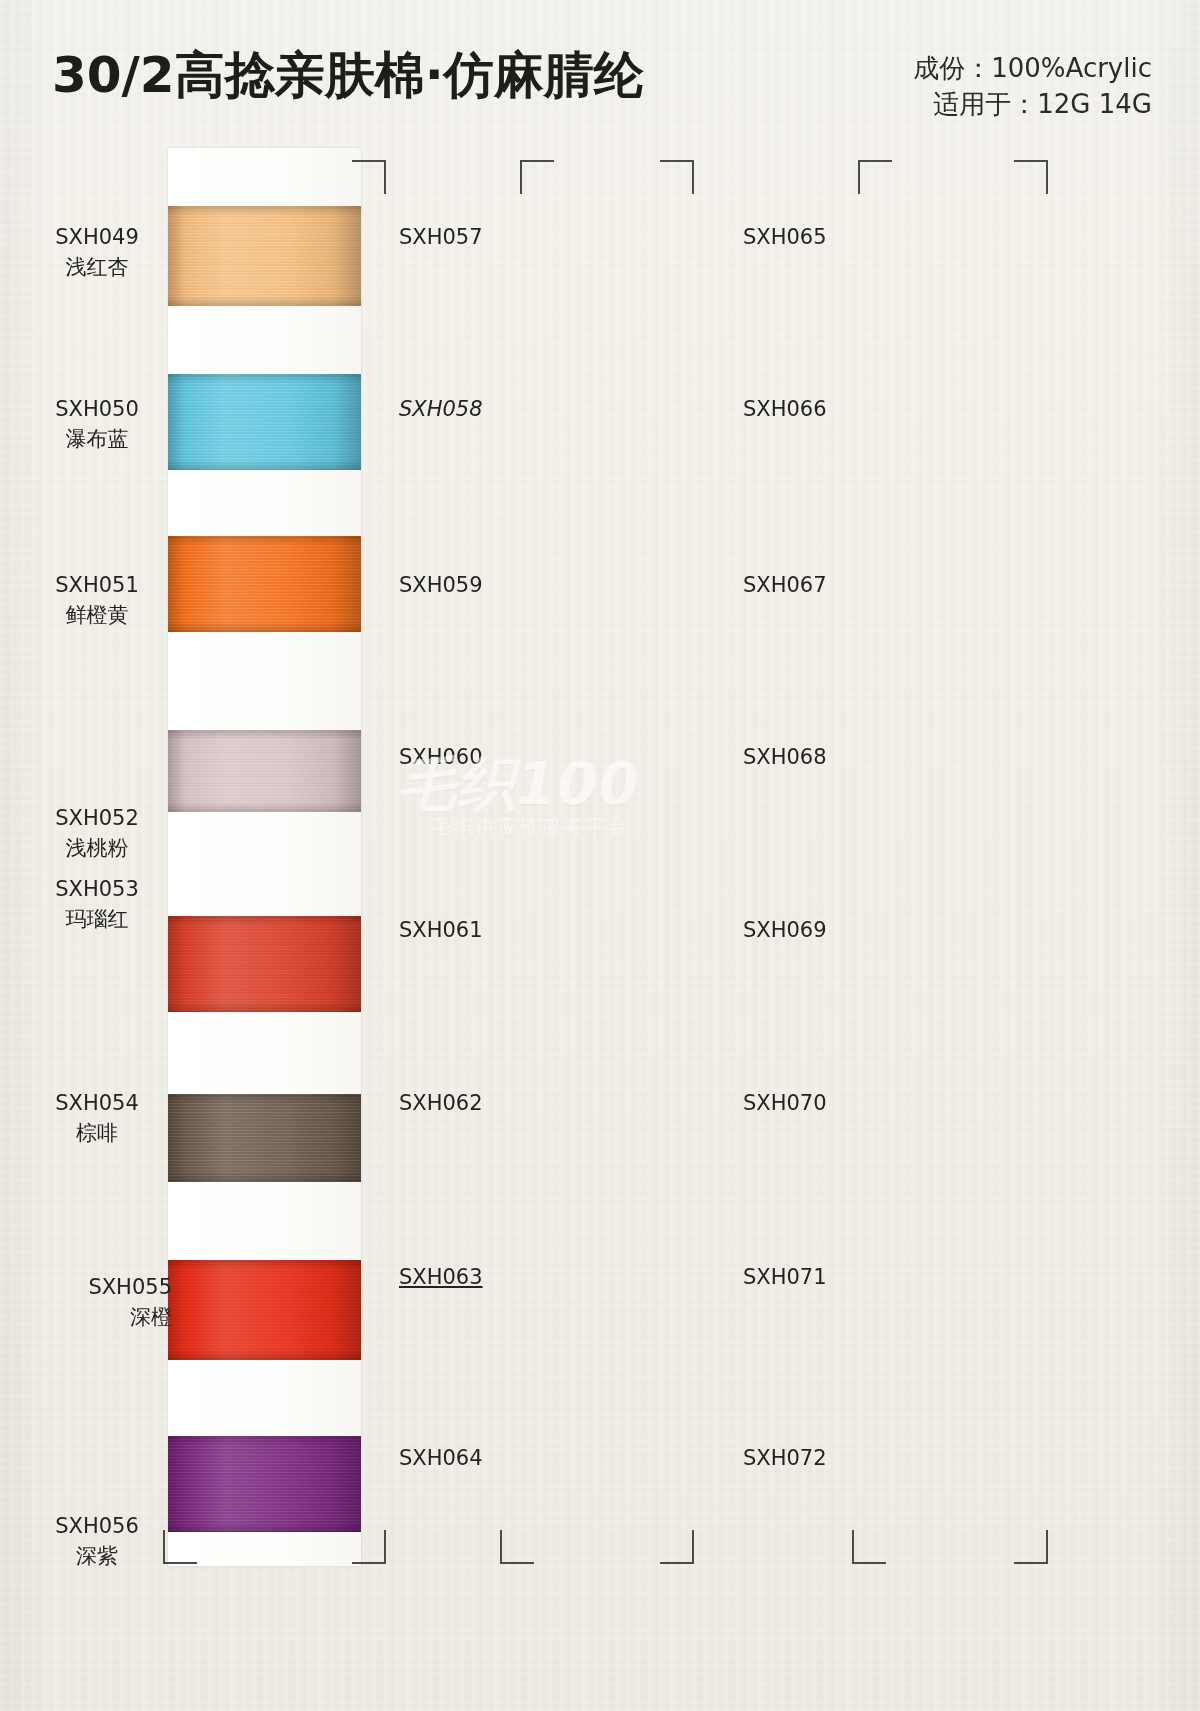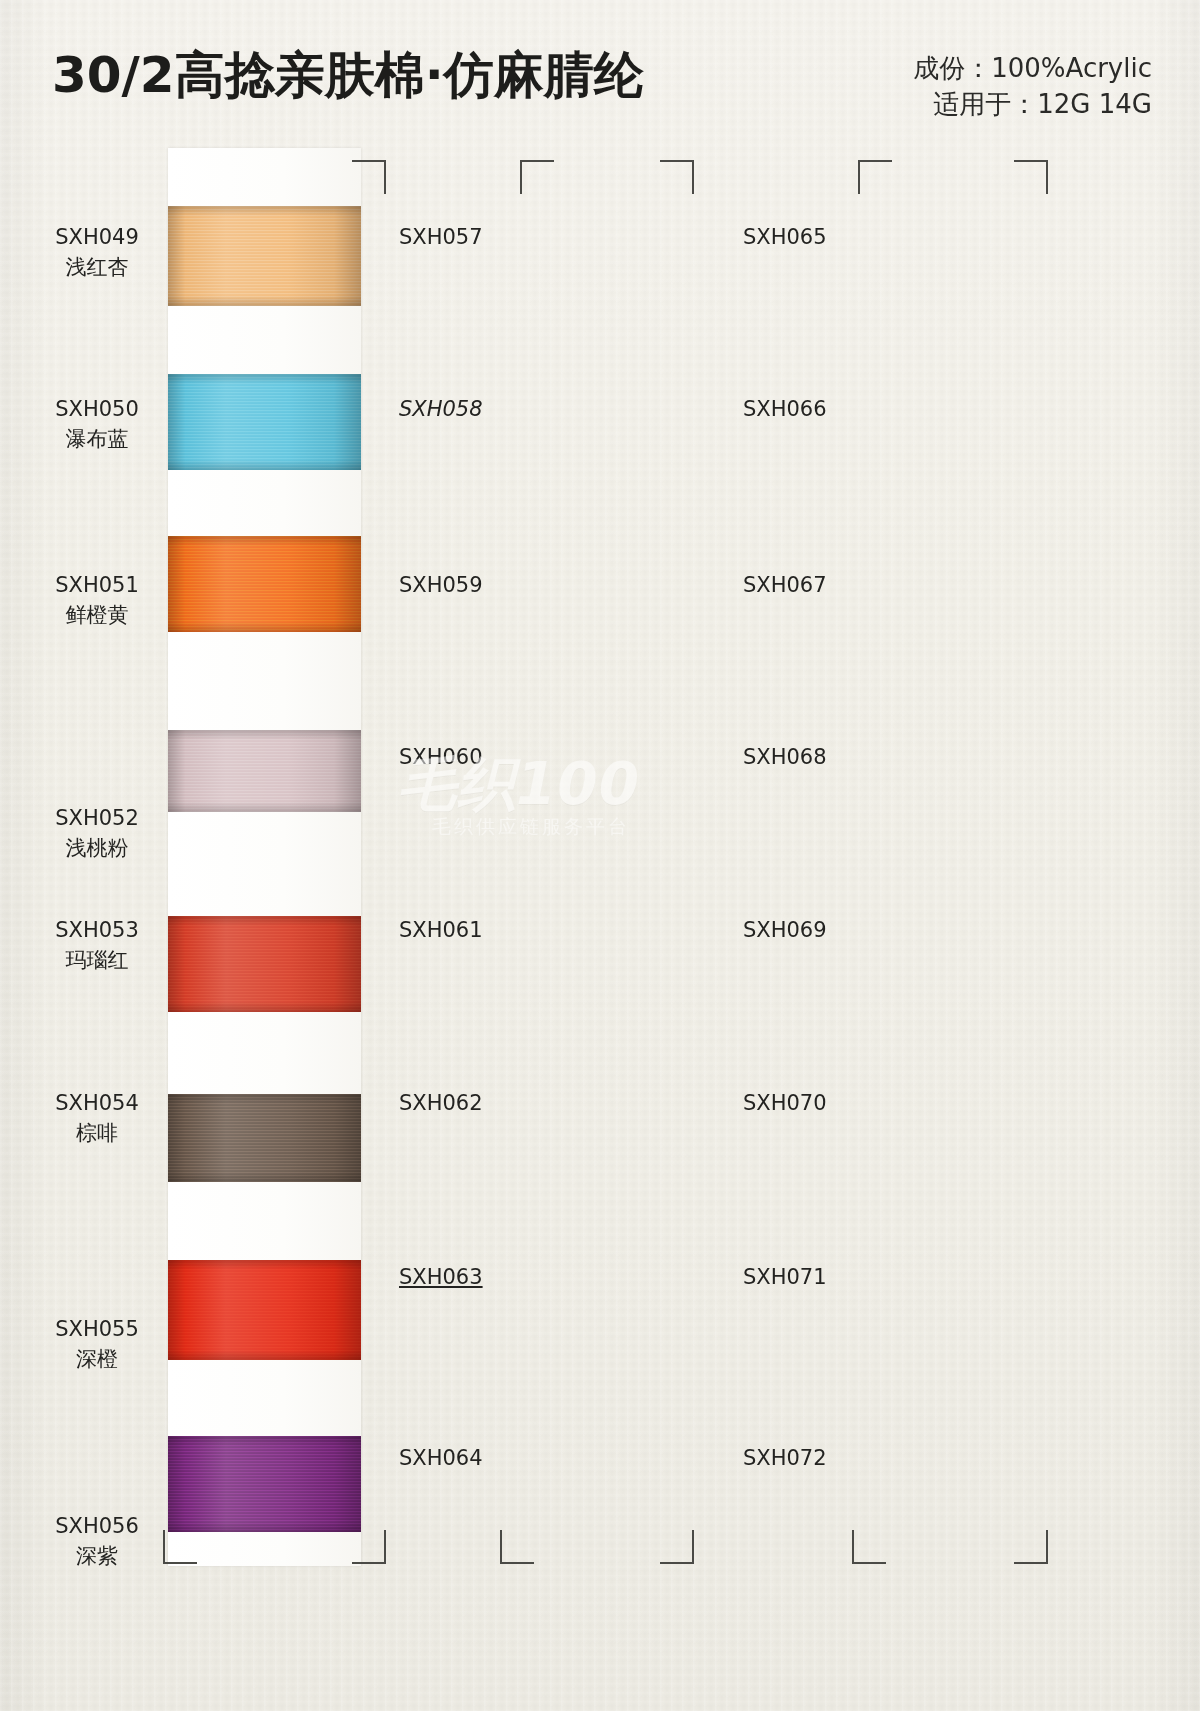--- a/index.html
+++ b/index.html
@@ -214,29 +214,29 @@
       <span class="name">瀑布蓝</span>
     </div>
     <div class="lbl col-a" style="top: 570px;">
       <span class="code">SXH051</span>
       <span class="name">鲜橙黄</span>
     </div>
     <div class="lbl col-a" style="top: 782px; margin-top: 21px;">
       <span class="code">SXH052</span>
       <span class="name">浅桃粉</span>
     </div>
-    <div class="lbl col-a" style="top: 915px;">
+    <div class="lbl col-a" style="top: 874px;">
       <span class="code">SXH053</span>
       <span class="name">玛瑙红</span>
     </div>
     <div class="lbl col-a" style="top: 1088px;">
       <span class="code">SXH054</span>
       <span class="name">棕啡</span>
     </div>
-    <div class="lbl col-a" style="top: 1314px;">
+    <div class="lbl col-a" style="top: 1272px; text-align: right;">
       <span class="code">SXH055</span>
       <span class="name">深橙</span>
     </div>
     <div class="lbl col-a" style="top: 1511px;">
       <span class="code">SXH056</span>
       <span class="name">深紫</span>
     </div>
     <div class="lbl col-b" style="top: 222px;">
       <span class="code">SXH057</span>
     </div>

